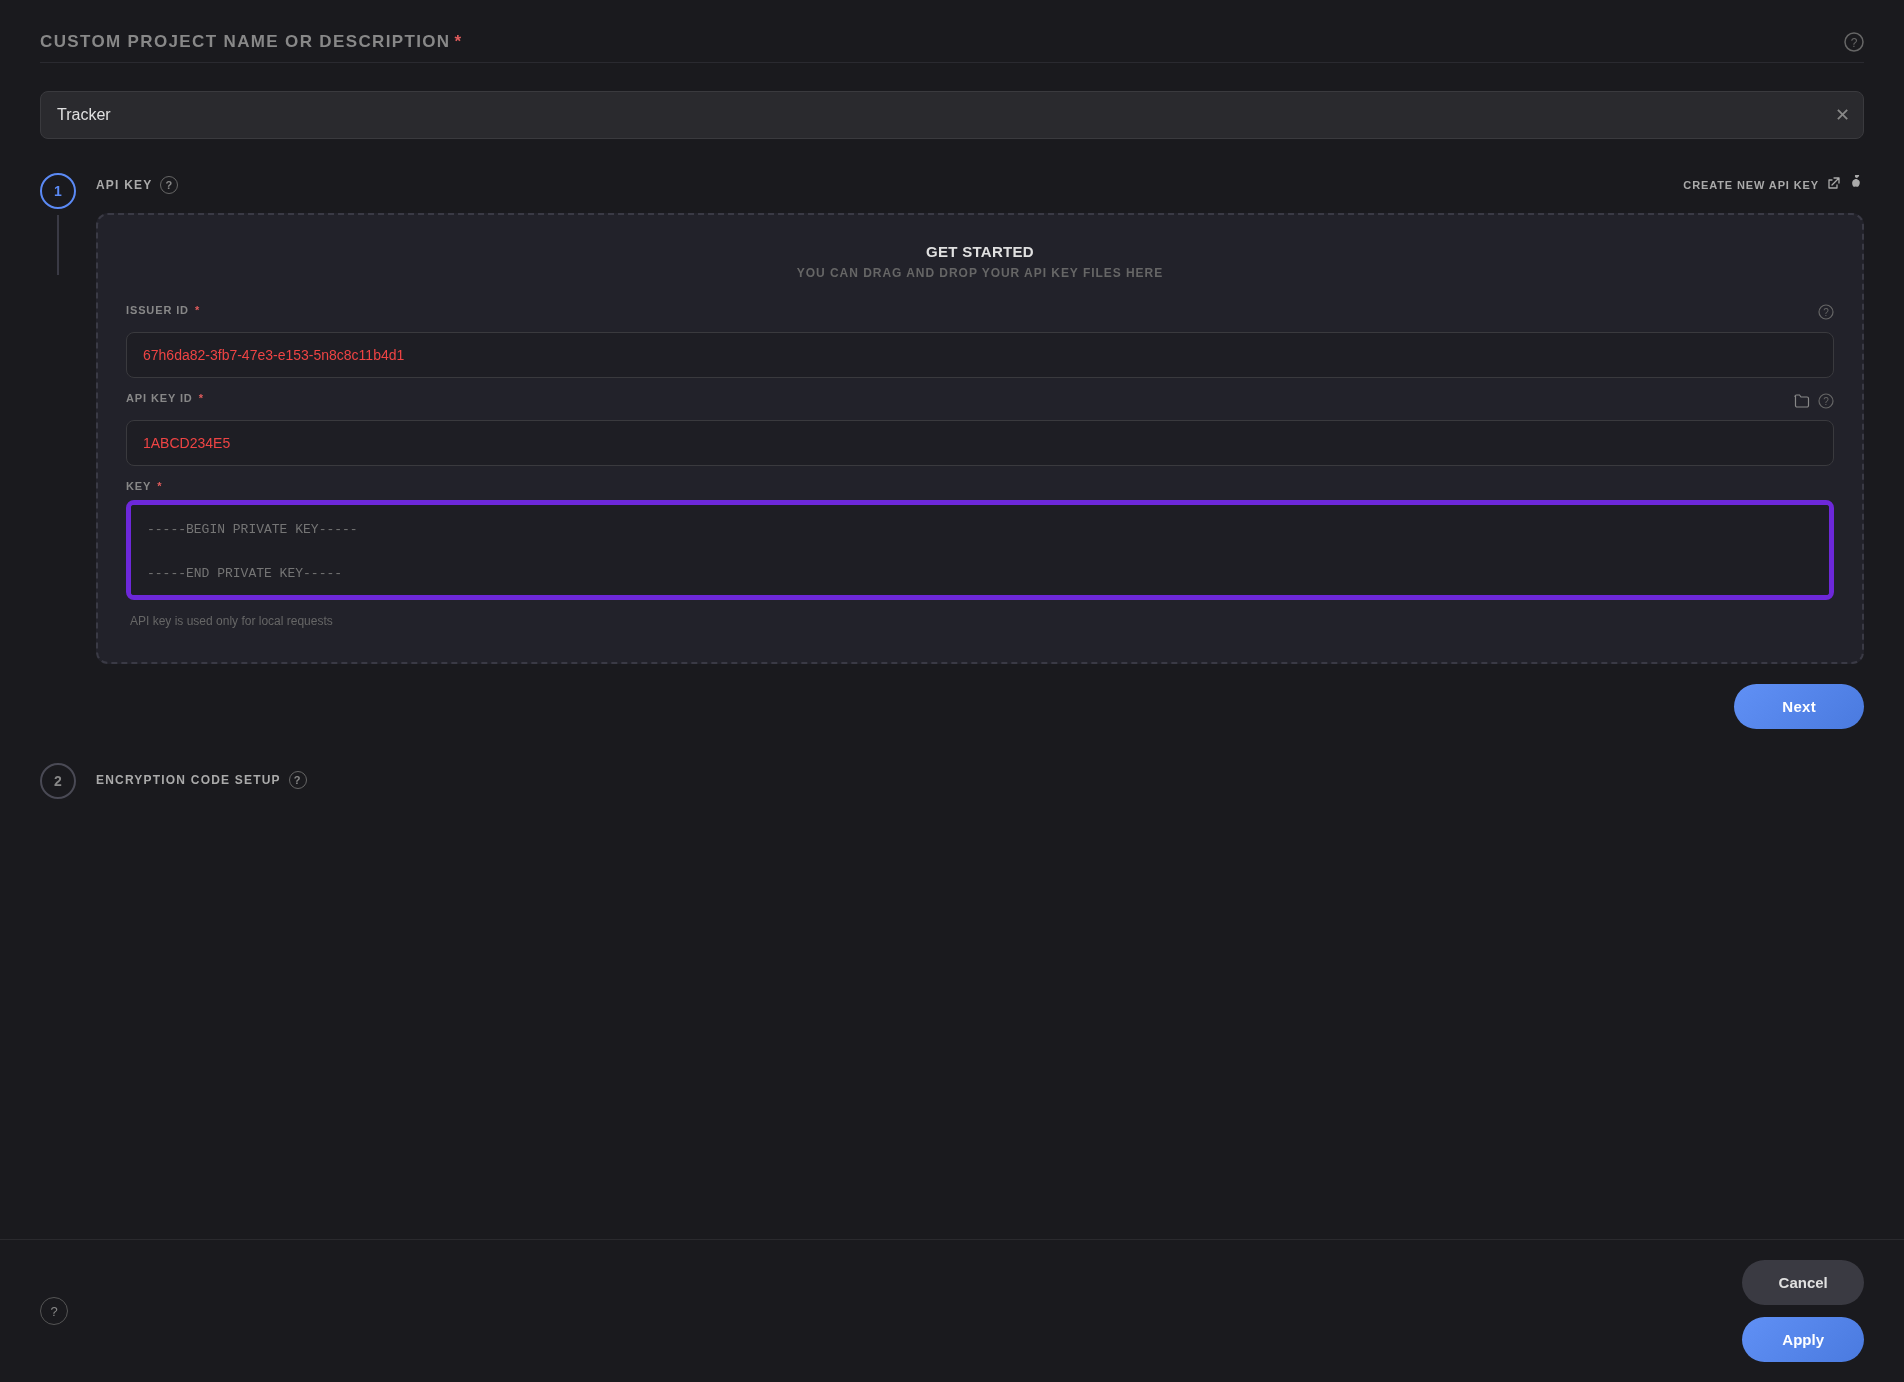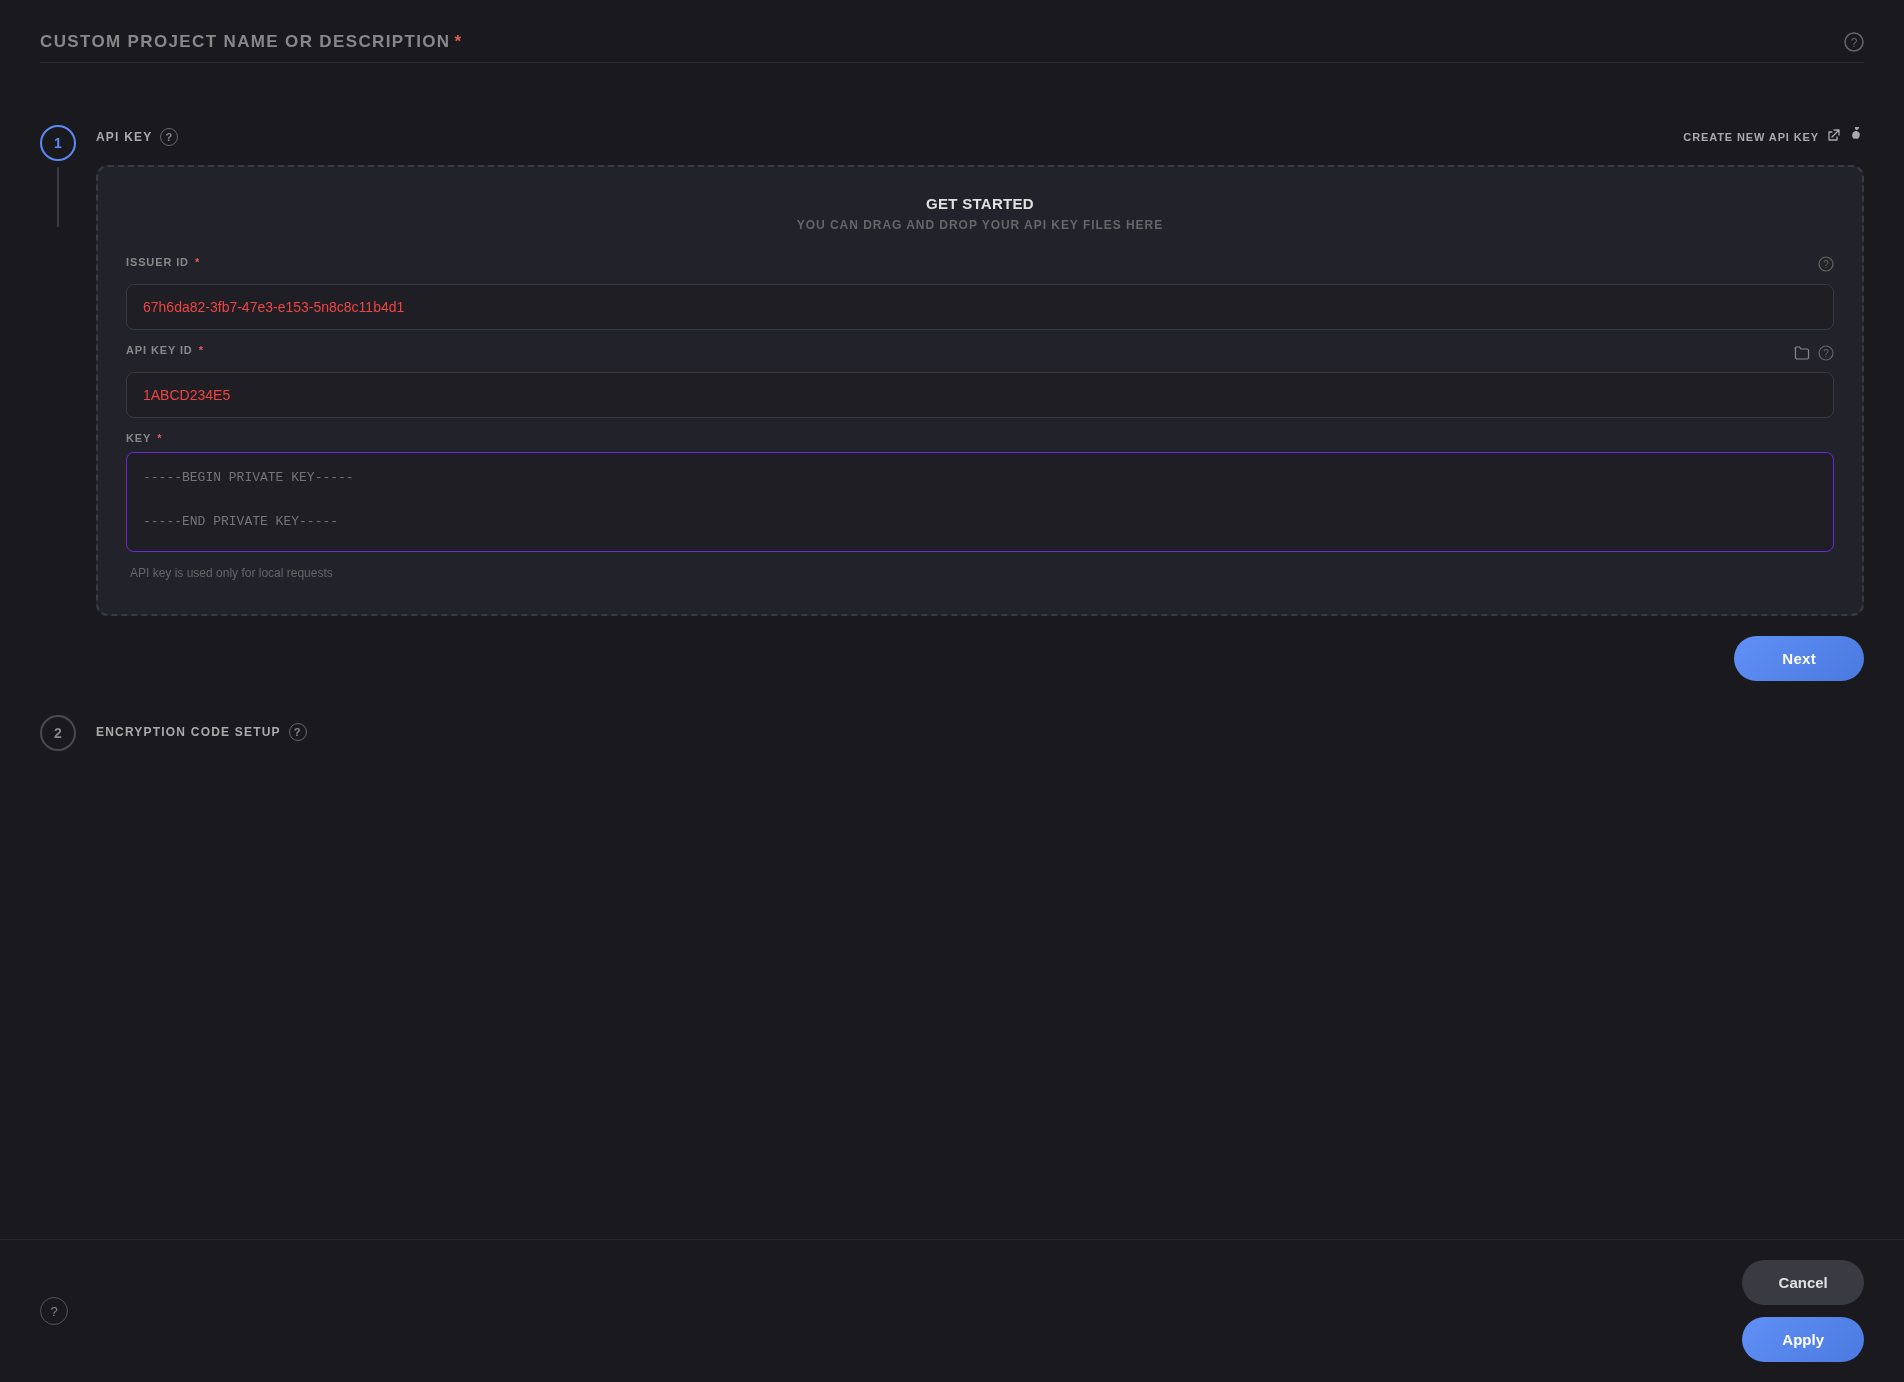--- a/index.html
+++ b/index.html
@@ -262,21 +262,21 @@
       font-size: 14px;
       padding: 14px 16px;
       outline: none;
       appearance: none;
       font-family: inherit;
     }
 
     .textarea-input {
       width: 100%;
       background-color: #1e1e24;
-      border: 1px solid #6d28d9;
+      border: 5px solid #6d28d9;
       border-radius: 8px;
       color: #888;
       font-size: 13px;
       padding: 14px 16px;
       outline: none;
       appearance: none;
       font-family: 'Courier New', monospace;
       min-height: 100px;
       resize: none;
       line-height: 1.7;
@@ -380,20 +380,24 @@
       <text x="10" y="15" text-anchor="middle" fill="#666" font-size="12" font-family="sans-serif">?</text>
     </svg>
   </div>
 
   <div class="project-name-section">
     <div class="field-label">
       <span>CUSTOM PROJECT NAME OR DESCRIPTION</span>
       <span class="required">*</span>
     </div>
     <div class="divider"></div>
+    <div class="project-name-input-wrapper">
+      <input type="text" class="project-name-input" value="Tracker" style="">
+      <span class="clear-icon">✕</span>
+    </div>
   </div>
 
   <div class="step-section">
     <div class="step-indicator">
       <div class="step-circle active">
         <span>1</span>
       </div>
       <div class="step-line"></div>
     </div>
     <div class="step-content">

